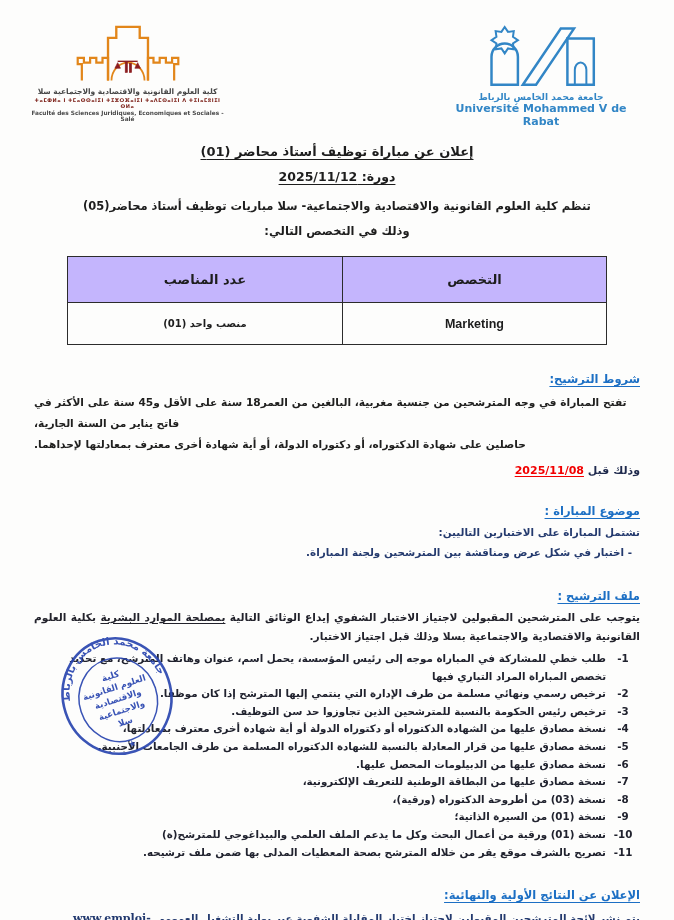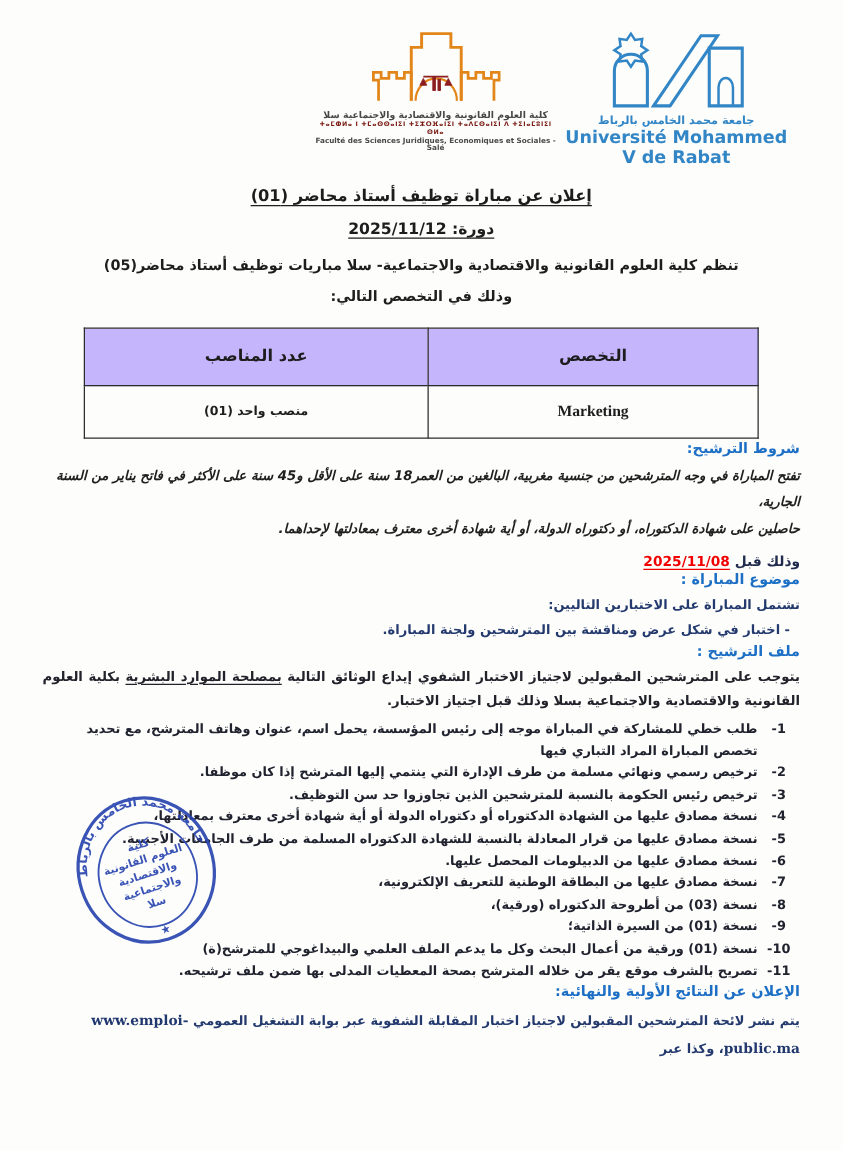--- a/index.html
+++ b/index.html
@@ -7,46 +7,46 @@
   body {
     font-family: "DejaVu Sans", sans-serif;
     background:#fdfdfc;
     color:#1d1d1d;
     position:relative;
     overflow:hidden;
   }
   .page { width:674px; height:920px; position:relative; }
 
   
-  .header { display:flex; justify-content:flex-end; padding:20px 38px 0 30px; direction:ltr; }
+  .header { display:flex; justify-content:space-between; padding:20px 38px 0 30px; direction:ltr; }
   .logo-block { text-align:center; }
   .faculty-logo { width:195px; }
   .faculty-logo .ar-name { font-size:7.5px; font-weight:bold; color:#474747; margin-top:1px; }
   .faculty-logo .tif-name { font-size:5px; font-weight:bold; color:#7c2018; letter-spacing:.5px; margin-top:1px; }
   .faculty-logo .fr-name { font-size:5.8px; font-weight:bold; color:#4a4a4a; margin-top:1px; }
   .univ-logo { width:190px; padding-top:2px; }
   .univ-logo .ar-name { font-size:9px; font-weight:bold; color:#3286c6; margin-top:0; }
-  .univ-logo .fr-name { font-size:14px; font-weight:bold; color:#3286c6; margin-top:0; }
+  .univ-logo .fr-name { font-size:11px; font-weight:bold; color:#3286c6; margin-top:0; }
 
   
   .content { direction:rtl; margin:0 34px; }
   .center { text-align:center; }
   .doc-title { font-size:13px; font-weight:bold; text-decoration:underline; text-underline-offset:3px; margin-top:16px; }
   .doc-session { font-size:12.5px; font-weight:bold; text-decoration:underline; text-underline-offset:3px; margin-top:10px; }
   .intro { font-size:11.5px; font-weight:bold; line-height:25px; margin-top:10px; }
 
   
   table.spec { width:540px; margin:12px auto 0 auto; border-collapse:collapse; }
   table.spec th { background:#c4b5fd; border:1.6px solid #2c2c2c; font-size:13px; font-weight:bold; height:46px; }
   table.spec td { border:1.6px solid #2c2c2c; height:42px; text-align:center; }
-  td.mkt { font-size:12.5px; font-weight:bold; font-family:Liberation Serif, serif; }
+  td.mkt { font-size:12.5px; font-weight:bold; font-family:Liberation Sans, sans-serif; }
   td.pos { font-size:10px; font-weight:bold; }
 
-  .sec-heading { color:#1c6fc4; font-size:11.5px; font-weight:bold; text-underline-offset:3px; margin-top:0; }
-  .cond-par { font-size:10.6px; font-weight:bold; line-height:21px; text-align:right; margin-top:6px; color:#20201f;font-style:italic; }
+  .sec-heading { color:#1c6fc4; font-size:11.5px; font-weight:bold; text-decoration:underline; text-underline-offset:3px; margin-top:27px; }
+  .cond-par { font-size:10.6px; font-weight:bold; line-height:21px; text-align:left; margin-top:6px; color:#20201f; }
   .reg-line { font-size:10.8px; font-weight:bold; text-align:center; margin-top:6px; color:#1f2a4d; }
   .reg-link { color:#0b63c5; text-decoration:underline; direction:ltr; unicode-bidi:embed; font-family:"DejaVu Serif", serif; font-size:11.5px; }
   .deadline { font-size:11px; font-weight:bold; text-align:right; margin-top:9px; color:#1f2a4d; }
   .deadline .date { color:#f20000; text-decoration:underline; text-underline-offset:2px; }
 
   .subject-par { font-size:10.4px; font-weight:bold; line-height:19.5px; margin-top:5px; color:#243a6e; }
   .subject-par .indent { display:block; padding-right:8px; }
 
   .file-intro { font-size:10.6px; font-weight:bold; line-height:19px; margin-top:5px; text-align:justify; color:#22222b; }
   .file-intro .u { text-decoration:underline; text-underline-offset:2px; }

